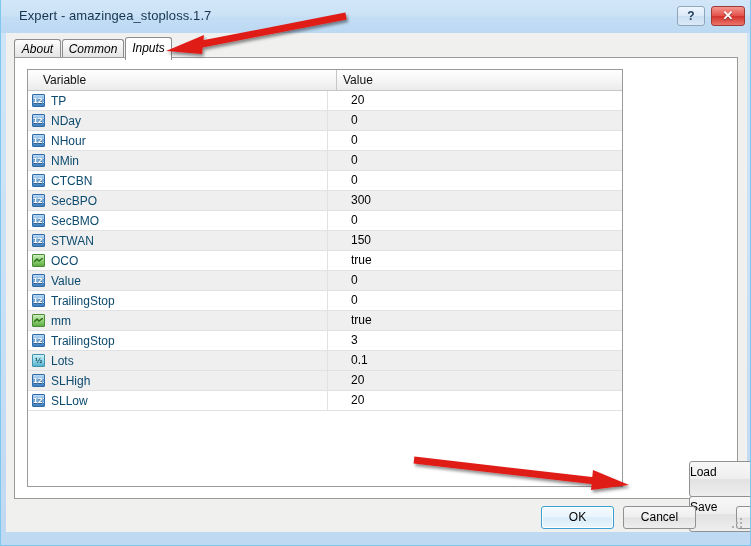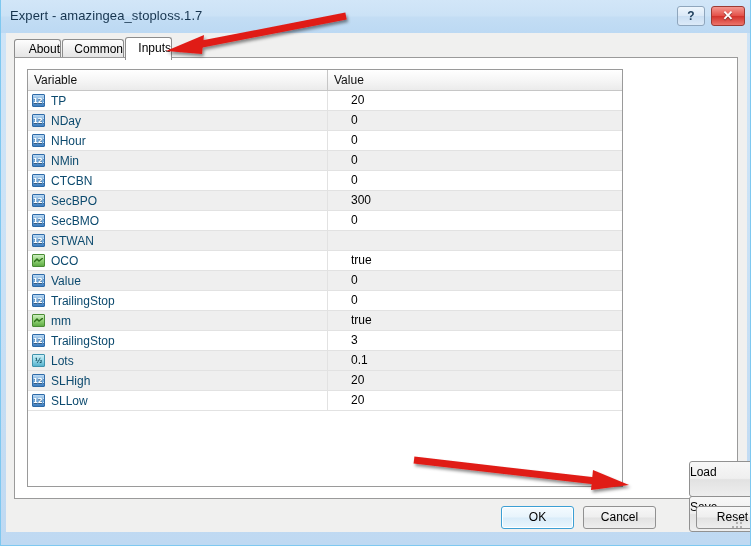--- a/index.html
+++ b/index.html
@@ -33,21 +33,21 @@
   #titlebar {
     position: absolute;
     left: 0; top: 0;
     width: 751px;
     height: 33px;
     background: linear-gradient(to bottom, #d2e6f8 0%, #cbe2f6 48%, #c3ddf4 52%, #bcd9f3 100%);
     box-sizing: border-box;
   }
   #title-text {
     position: absolute;
-    left: 9px;
+    left: 18px;
     top: 8px;
     font-size: 13px;
     color: #16344e;
     white-space: nowrap;
     letter-spacing: 0.1px;
   }
   .caption-btn {
     position: absolute;
     top: 6px;
     height: 20px;
@@ -98,25 +98,26 @@
   }
   .tab {
     position: absolute;
     top: 2px;
     height: 20px;
     box-sizing: border-box;
     background: linear-gradient(to bottom, #fdfdfd 0%, #eeeeee 55%, #e2e2e2 100%);
     border: 1px solid #8c8c8c;
     border-bottom: none;
     border-radius: 3px 3px 0 0;
-    text-align: right;
+    text-align: center;
     line-height: 19px;
     font-size: 12px;
     color: #000;
     cursor: default;
+    font-style: italic;
   }
   .tab.selected {
     top: 0px;
     height: 23px;
     line-height: 21px;
     background: #ffffff;
     border-color: #8c8c8c;
     z-index: 5;
   }
   #tab-about  { left: 0px;   width: 47px; }
@@ -157,20 +158,21 @@
   .hcell {
     position: absolute;
     top: 0;
     height: 20px;
     line-height: 20px;
     font-size: 12px;
     color: #111;
     box-sizing: border-box;
     padding-left: 6px;
     cursor: default;
+    margin-left: 9px;
   }
   #hcell-variable { left: 0;     width: 300px; border-right: 1px solid #c6c6c6; }
   #hcell-value    { left: 300px; width: 294px; }
 
   #grid-body {
     position: relative;
     height: 395px;
   }
   .row {
     position: relative;
@@ -287,20 +289,21 @@
     height: 23px;
     box-sizing: border-box;
     background: linear-gradient(to bottom, #f7f7f7 0%, #efefef 48%, #e2e2e2 52%, #eeeeee 100%);
     border: 1px solid #919191;
     border-radius: 3px;
     text-align: center;
     line-height: 21px;
     font-size: 12px;
     color: #000;
     cursor: default;
+    margin-left: 40px;
   }
   #btn-ok {
     left: 495px;
     border: 1px solid #3c9fd4;
     box-shadow: inset 0 0 0 1px #ffffff;
     background: linear-gradient(to bottom, #f4fbff 0%, #e8f4fc 48%, #d9ecf9 52%, #eaf6fd 100%);
   }
   #btn-cancel { left: 577px; }
   #btn-reset  { left: 690px; }
 
@@ -402,20 +405,21 @@
                 <span class="tyicon int">123</span>
                 <span class="var-label">SecBMO</span>
               </div>
               <div class="cell-val">0</div>
             </div>
             <div class="row alt">
               <div class="cell-var">
                 <span class="tyicon int">123</span>
                 <span class="var-label">STWAN</span>
               </div>
+              <div class="cell-val">150</div>
             </div>
             <div class="row">
               <div class="cell-var">
                 <span class="tyicon bool">
                   <svg class="zig" viewBox="0 0 9 5">
                     <path d="M0,4 L3,1 L5,3 L9,0" stroke="#2f6e1d" stroke-width="1.4" fill="none"></path>
                   </svg>
                 </span>
                 <span class="var-label">OCO</span>
               </div>

